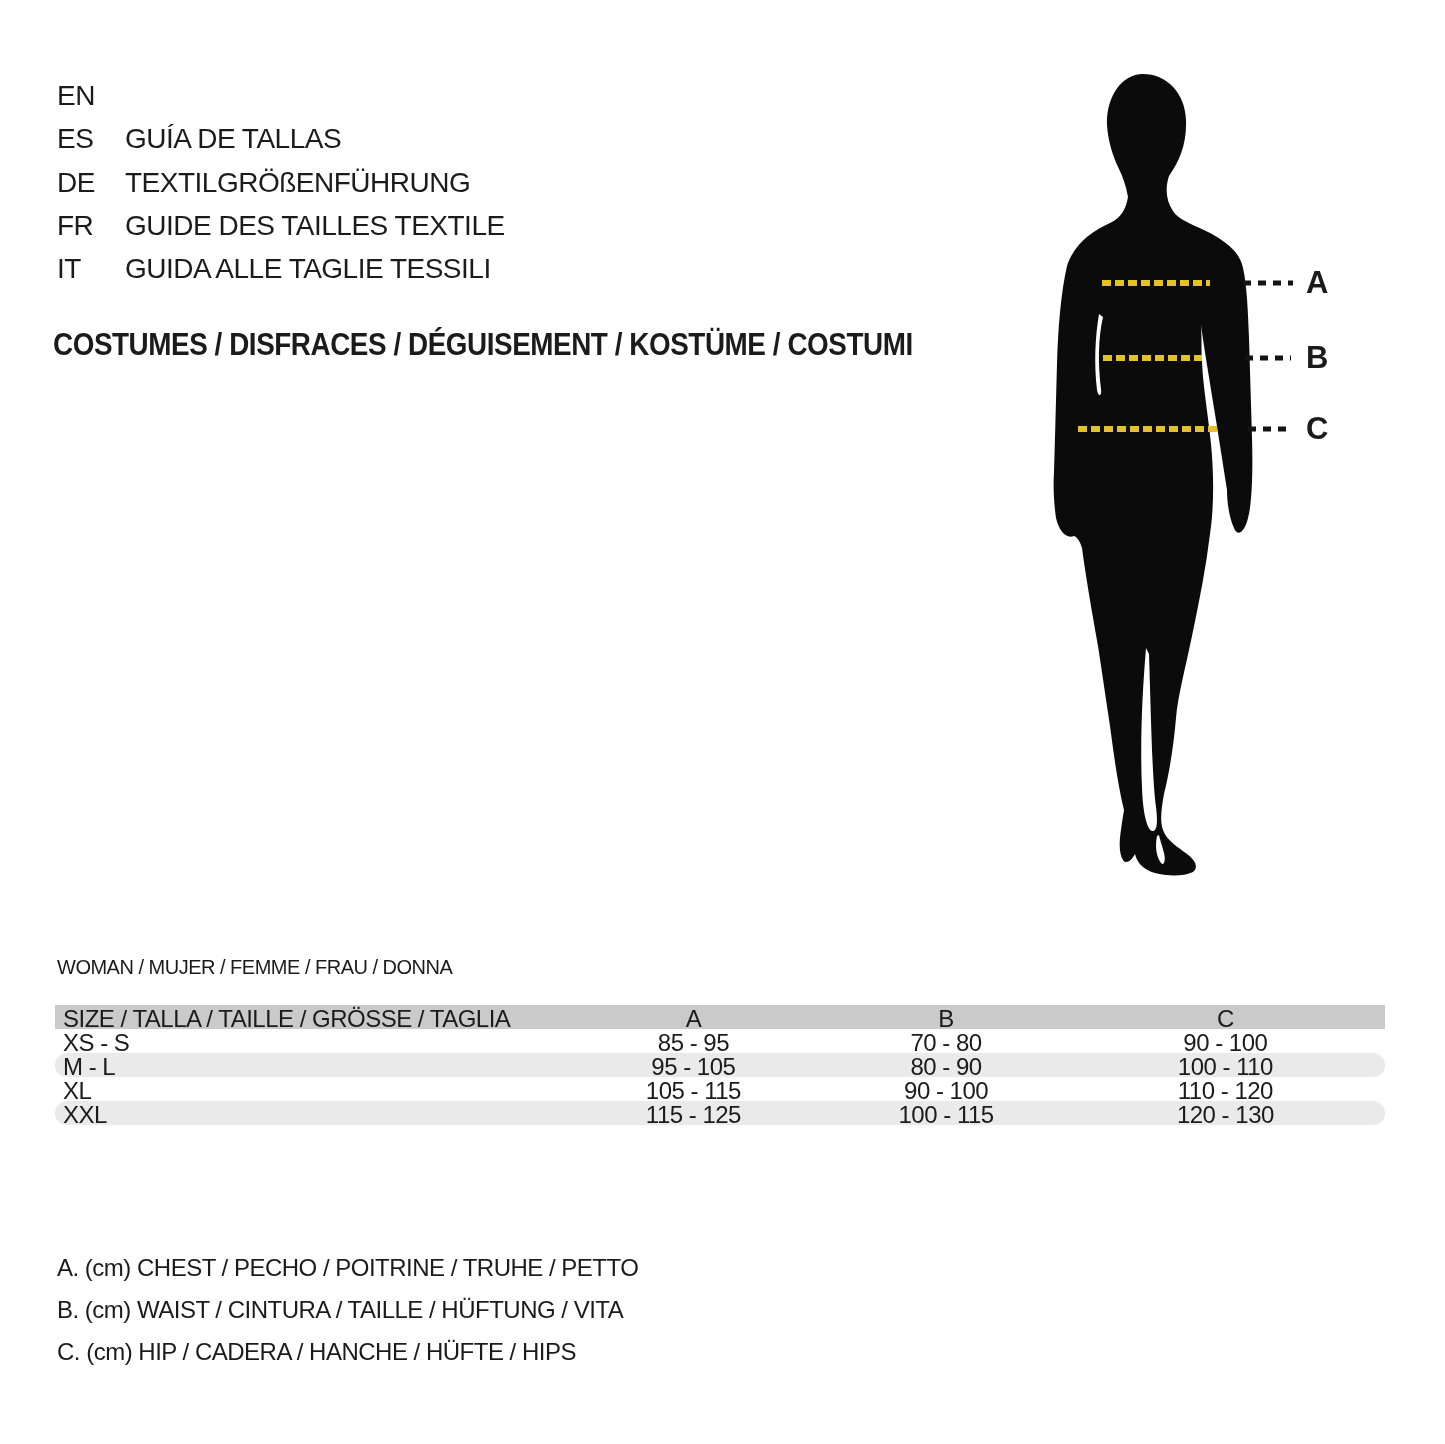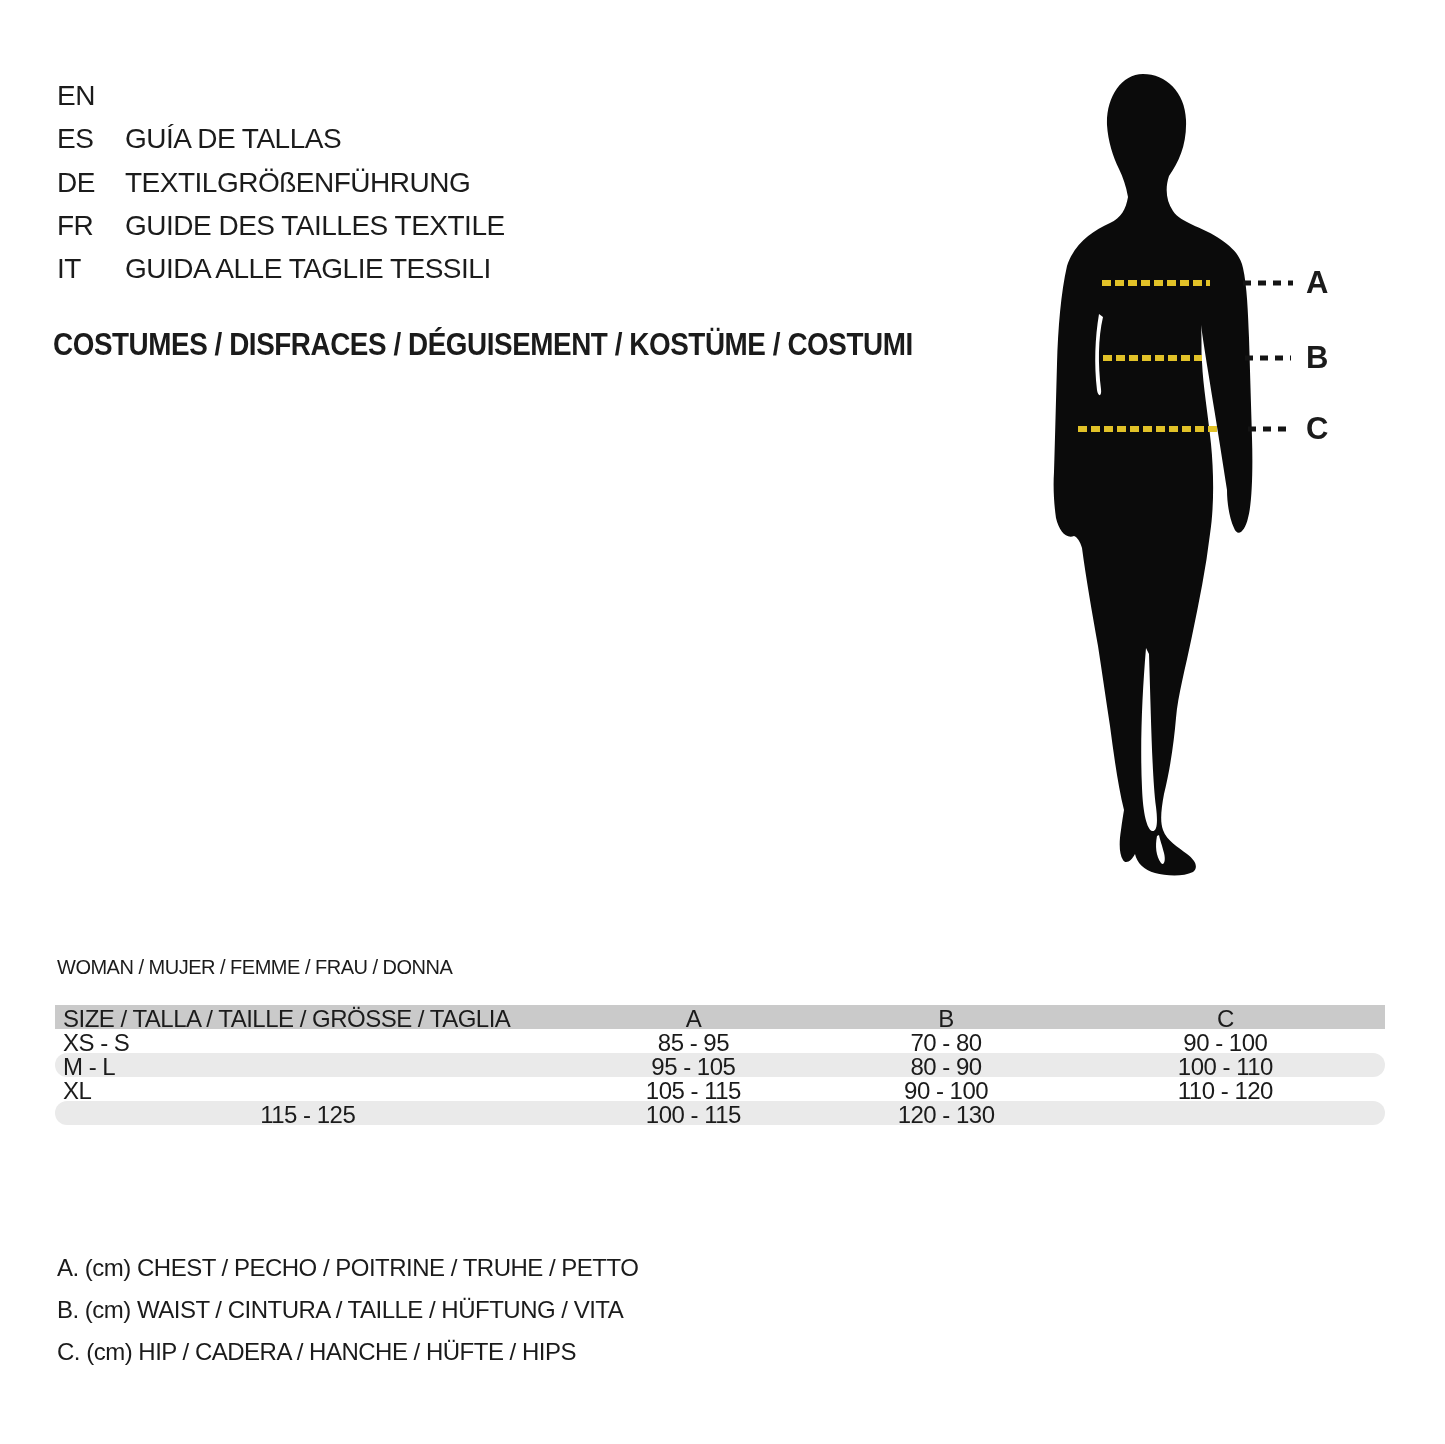--- a/index.html
+++ b/index.html
@@ -155,20 +155,21 @@
       <div class="c">80 - 90</div>
       <div class="c">100 - 110</div>
     </div>
     <div class="trow">
       <div class="c c0">XL</div>
       <div class="c">105 - 115</div>
       <div class="c">90 - 100</div>
       <div class="c">110 - 120</div>
     </div>
     <div class="trow alt">
+      <div class="c c0">XXL</div>
       <div class="c">115 - 125</div>
       <div class="c">100 - 115</div>
       <div class="c">120 - 130</div>
     </div>
   </div>
 
   <div class="legend">
     <div>A. (cm) CHEST / PECHO / POITRINE / TRUHE / PETTO</div>
     <div>B. (cm) WAIST / CINTURA / TAILLE / HÜFTUNG / VITA</div>
     <div>C. (cm) HIP / CADERA / HANCHE / HÜFTE / HIPS</div>

